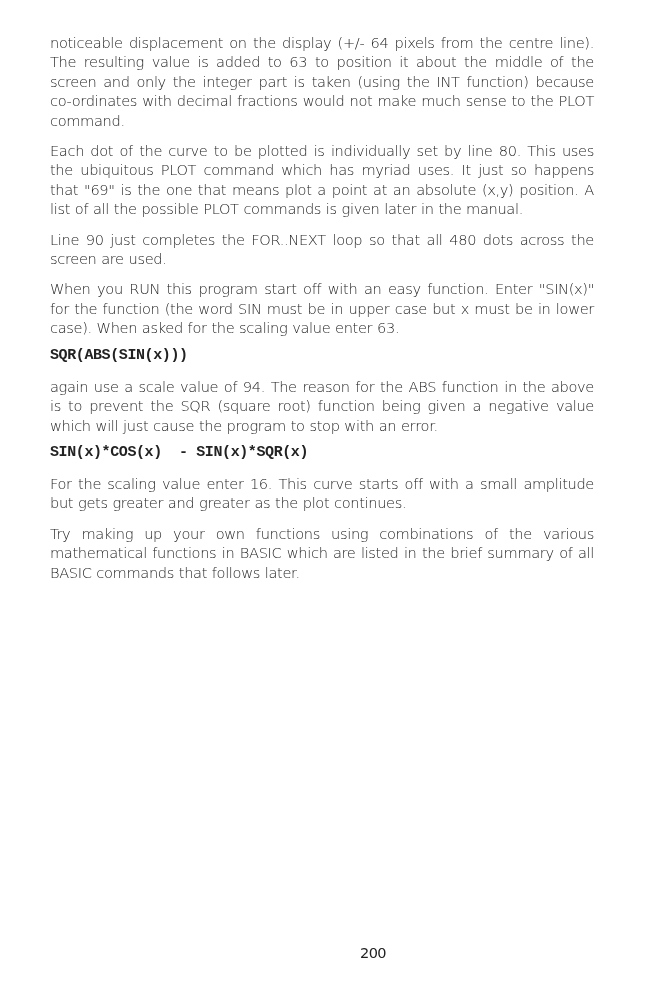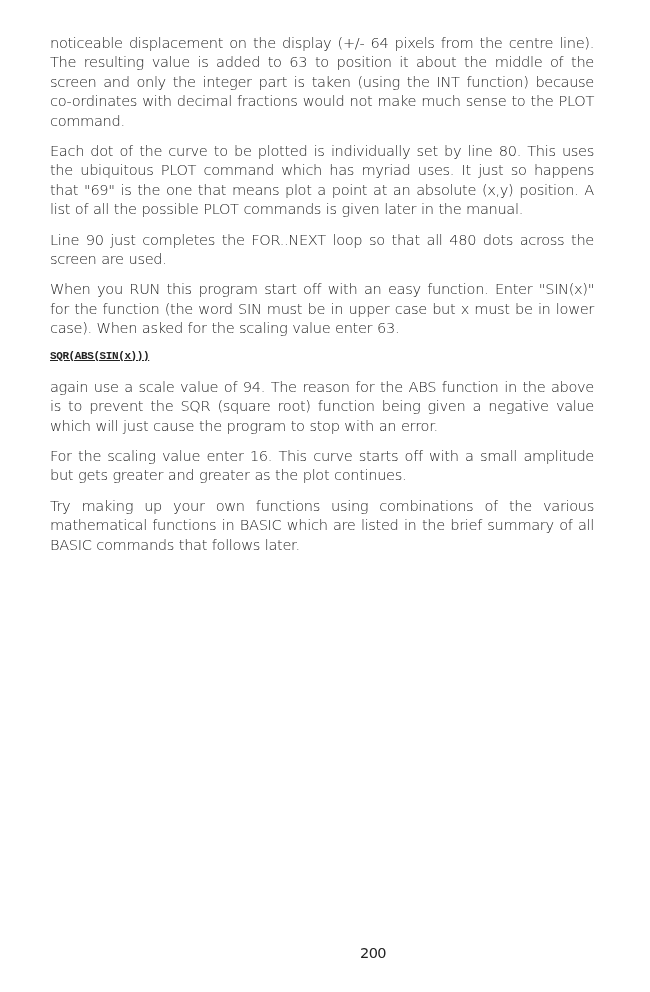--- a/index.html
+++ b/index.html
@@ -29,27 +29,26 @@
     letter-spacing: -0.35px;
     word-spacing: 0.5px;
     font-weight: 300;
   }
   .para.last-line-left {
     text-align-last: left;
   }
   .code {
     font-family: "Liberation Mono", "DejaVu Sans Mono", monospace;
     font-weight: bold;
-    font-size: 11px;
+    font-size: 15px;
     line-height: 14px;
     margin: 4px 0 14px 0;
     letter-spacing: -0.4px;
     white-space: pre;
     color: #222;
-    text-decoration: underline;
   }
   .page-number {
     position: absolute;
     left: 0;
     width: 650px;
     top: 945px;
     text-align: center;
     font-family: "DejaVu Sans", sans-serif;
     font-size: 14.5px;
     letter-spacing: -0.6px;
@@ -60,17 +59,18 @@
 </head>
 <body>
 
 <div class="page">
   <p class="para last-line-left">noticeable displacement on the display (+/- 64 pixels from the centre line). The resulting value is added to 63 to position it about the middle of the screen and only the integer part is taken (using the INT function) because co-ordinates with decimal fractions would not make much sense to the PLOT command.</p>
   <p class="para last-line-left">Each dot of the curve to be plotted is individually set by line 80. This uses the ubiquitous PLOT command which has myriad uses. It just so happens that "69" is the one that means plot a point at an absolute (x,y) position. A list of all the possible PLOT commands is given later in the manual.</p>
   <p class="para last-line-left">Line 90 just completes the FOR..NEXT loop so that all 480 dots across the screen are used.</p>
   <p class="para last-line-left">When you RUN this program start off with an easy function. Enter "SIN(x)" for the function (the word SIN must be in upper case but x must be in lower case). When asked for the scaling value enter 63.</p>
   <div class="code">SQR(ABS(SIN(x)))</div>
   <p class="para last-line-left">again use a scale value of 94. The reason for the ABS function in the above is to prevent the SQR (square root) function being given a negative value which will just cause the program to stop with an error.</p>
+  <div class="code">SIN(x)*COS(x)  - SIN(x)*SQR(x)</div>
   <p class="para last-line-left">For the scaling value enter 16. This curve starts off with a small amplitude but gets greater and greater as the plot continues.</p>
   <p class="para last-line-left">Try making up your own functions using combinations of the various mathematical functions in BASIC which are listed in the brief summary of all BASIC commands that follows later.</p>
 </div>
 
 <div class="page-number">200</div>
 
 </body></html>

